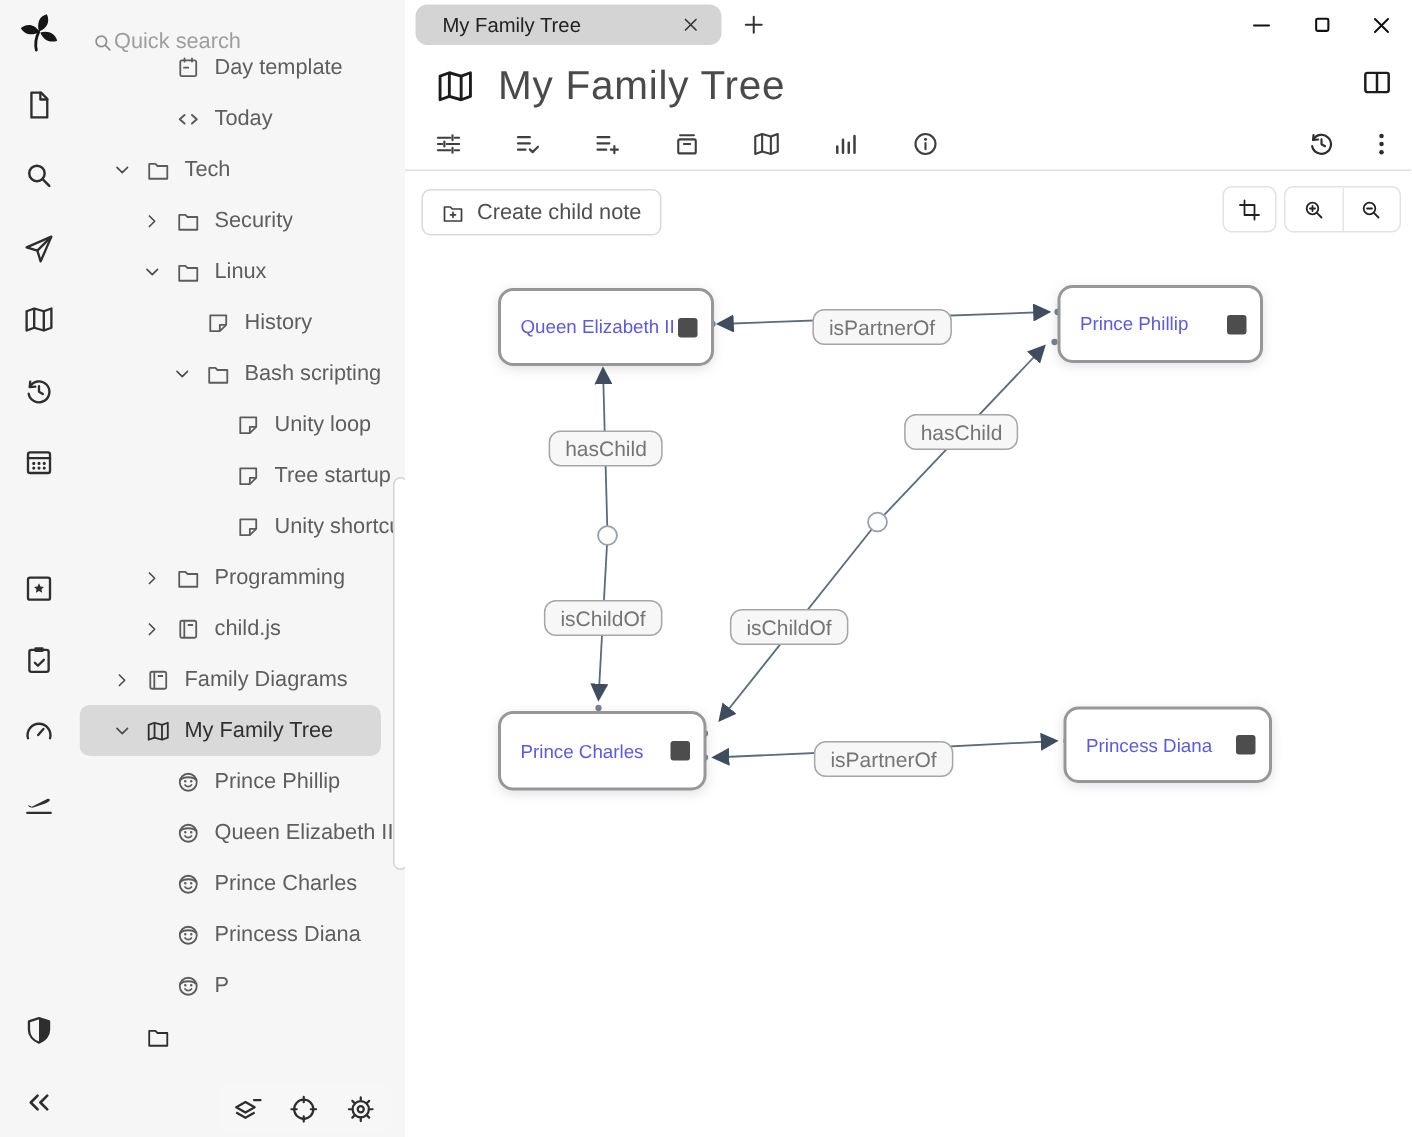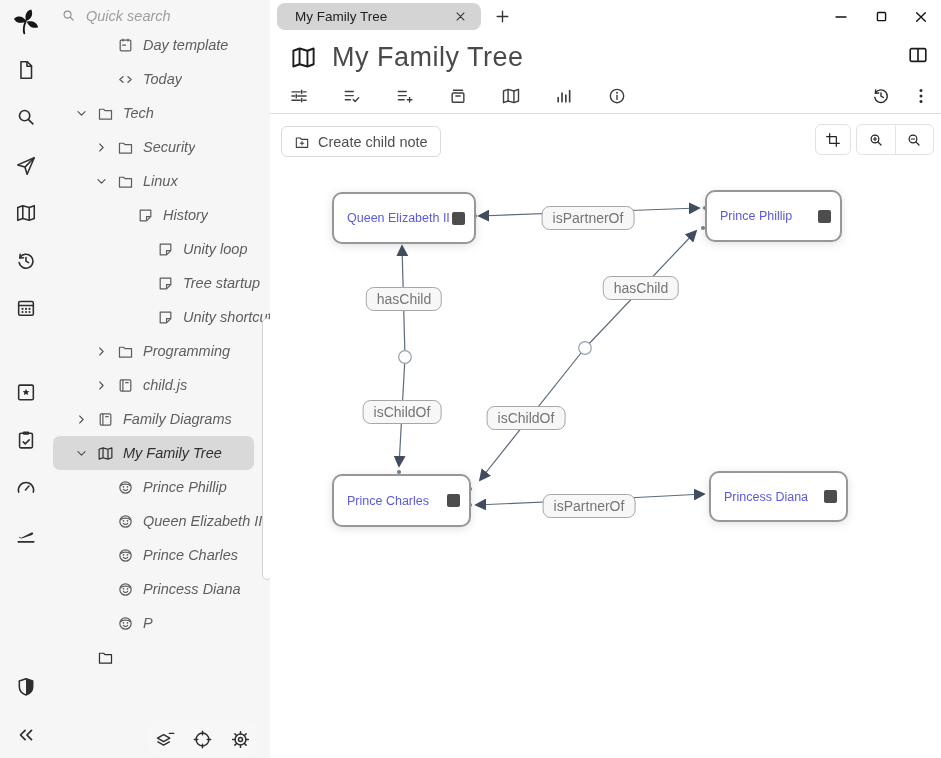--- a/index.html
+++ b/index.html
@@ -4,25 +4,25 @@
 <style>
   html,body{margin:0;padding:0;}
   body{width:941px;height:758px;position:relative;overflow:hidden;background:#fff;
        font-family:"Liberation Sans",sans-serif;color:#444;}
   
   #leftpane{position:absolute;left:0;top:0;width:270px;height:758px;background:#f6f6f7;}
   #launcher{position:absolute;left:0;top:0;width:53px;height:758px;}
   .lbtn{position:absolute;left:11px;width:30px;height:30px;display:flex;align-items:center;justify-content:center;color:#2e2e2e;cursor:pointer;}
   
   #treepanel{position:absolute;left:53px;top:0;width:217px;height:758px;}
-  #qsearch{position:absolute;left:0;top:8px;height:28px;display:flex;align-items:flex-start;gap:10px;padding-left:8px;color:#9e9e9e;font-style:italic;}
+  #qsearch{position:absolute;left:0;top:8px;height:28px;display:flex;align-items:flex-end;padding-left:8px;color:#9e9e9e;}
   #qsearch .qtxt{font-size:14.5px;color:#9e9e9e;}
   #treescroll{position:absolute;left:0;top:33px;right:0;bottom:0;overflow:hidden;}
   #rows{margin-top:-5px;}
-  .row{height:34px;display:flex;align-items:center;white-space:nowrap;overflow:hidden;color:#5e5e5e;font-size:14.5px;cursor:pointer;font-style:italic;}
+  .row{height:34px;display:flex;align-items:center;white-space:nowrap;overflow:hidden;color:#5e5e5e;font-size:14.5px;cursor:pointer;}
   .lv1{padding-left:22px}.lv2{padding-left:42px}.lv3{padding-left:62px}.lv4{padding-left:82px}
   .exp{width:22px;flex:0 0 22px;height:13px;color:#4b4b4b;display:flex;align-items:center;}
   .exp svg{width:13px;height:13px;}
   .tic{width:17px;height:17px;flex:0 0 17px;margin-right:9px;color:#5c5c5c;}
   .tlb{overflow:hidden;text-overflow:clip;}
   .row.sel{background:#d9d9d9;border-radius:7px;margin-right:16px;color:#303030;}
   #thumb{position:absolute;left:209px;top:318px;width:8px;height:260px;background:#fff;border:1px solid #d4d4d4;border-radius:5px;}
   #treebtns{position:absolute;left:95px;bottom:2px;height:34px;display:flex;align-items:center;gap:17px;padding:0 6px;background:rgba(246,246,247,.93);border-radius:6px;}
   #treebtns .tb{width:21px;height:21px;color:#2e2e2e;cursor:pointer;}
   
@@ -361,20 +361,31 @@
             </svg>
             <span class="tlb">Linux</span>
           </div>
         <div class="row lv3">
             <span class="exp"></span>
             <svg class="tic" viewBox="0 0 24 24">
               <use href="#i-note"></use>
             </svg>
             <span class="tlb">History</span>
           </div>
+        <div class="row lv3">
+            <span class="exp">
+              <svg viewBox="0 0 24 24">
+                <use href="#i-chevd"></use>
+              </svg>
+            </span>
+            <svg class="tic" viewBox="0 0 24 24">
+              <use href="#i-folder"></use>
+            </svg>
+            <span class="tlb">Bash scripting</span>
+          </div>
         <div class="row lv4">
             <span class="exp"></span>
             <svg class="tic" viewBox="0 0 24 24">
               <use href="#i-note"></use>
             </svg>
             <span class="tlb">Unity loop</span>
           </div>
         <div class="row lv4">
             <span class="exp"></span>
             <svg class="tic" viewBox="0 0 24 24">

